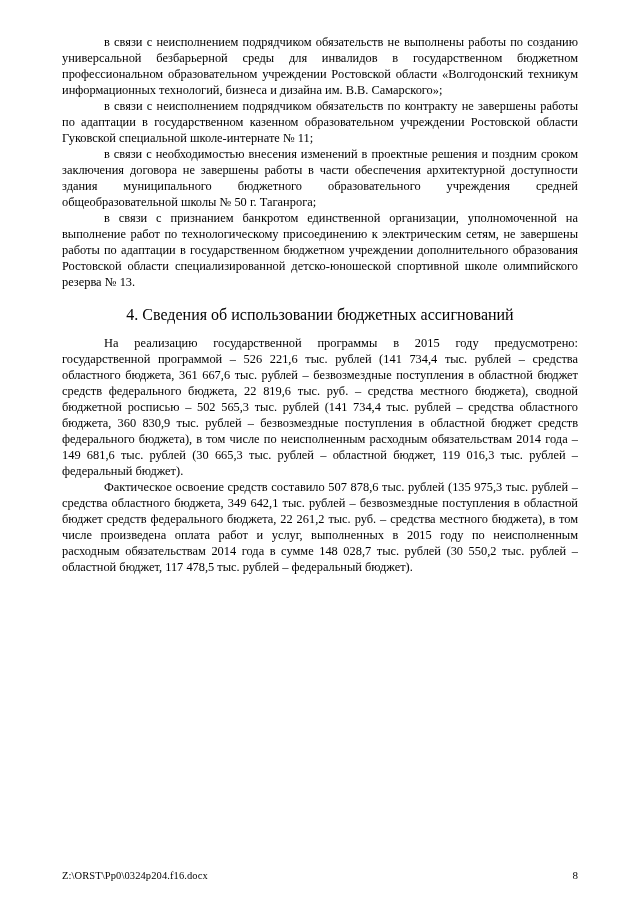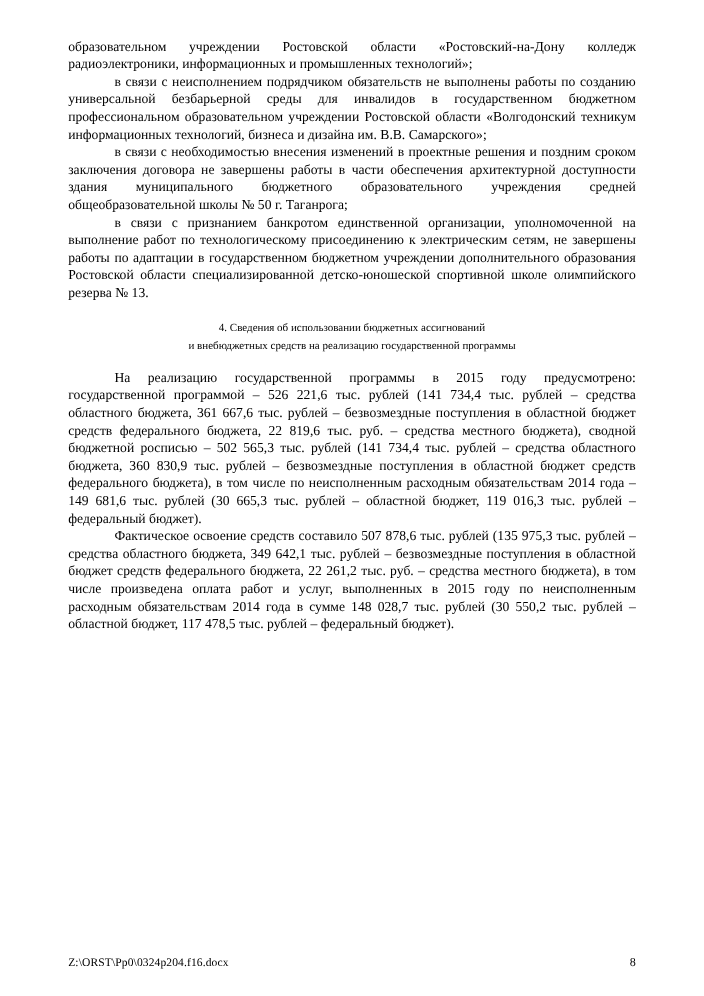--- a/index.html
+++ b/index.html
@@ -35,21 +35,21 @@
     margin: 0;
     text-indent: 42px;
   }
   .body-text p.noindent {
     text-indent: 0;
   }
   .section-heading {
     margin-top: 17px;
     margin-bottom: 12px;
     text-align: center;
-    font-size: 10px;
+    font-size: 16px;
     line-height: 16.2px;
   }
   .section-heading div {
     white-space: nowrap;
   }
   .footer {
     position: absolute;
     left: 62px;
     right: 62px;
     bottom: 24px;
@@ -65,29 +65,28 @@
   .footer .pageno {
     font-size: 11px;
   }
 </style>
 </head>
 <body>
 
 <div class="page">
 
   <div class="body-text">
-    <p class="noindent">образовательном учреждении Ростовской области «Ростовский-на-Дону колледж радиоэлектроники, информационных и промышленных технологий»;</p>
     <p>в связи с неисполнением подрядчиком обязательств не выполнены работы по созданию универсальной безбарьерной среды для инвалидов в государственном бюджетном профессиональном образовательном учреждении Ростовской области «Волгодонский техникум информационных технологий, бизнеса и дизайна им. В.В. Самарского»;</p>
+    <p>в связи с неисполнением подрядчиком обязательств по контракту не завершены работы по адаптации в государственном казенном образовательном учреждении Ростовской области Гуковской специальной школе-интернате № 11;</p>
     <p>в связи с необходимостью внесения изменений в проектные решения и поздним сроком заключения договора не завершены работы в части обеспечения архитектурной доступности здания муниципального бюджетного образовательного учреждения средней общеобразовательной школы № 50 г. Таганрога;</p>
     <p>в связи с признанием банкротом единственной организации, уполномоченной на выполнение работ по технологическому присоединению к электрическим сетям, не завершены работы по адаптации в государственном бюджетном учреждении дополнительного образования Ростовской области специализированной детско-юношеской спортивной школе олимпийского резерва № 13.</p>
   </div>
 
   <div class="section-heading">
     <div>4. Сведения об использовании бюджетных ассигнований</div>
-    <div>и внебюджетных средств на реализацию государственной программы</div>
   </div>
 
   <div class="body-text">
     <p>На реализацию государственной программы в 2015 году предусмотрено: государственной программой – 526 221,6 тыс. рублей (141 734,4 тыс. рублей – средства областного бюджета, 361 667,6 тыс. рублей – безвозмездные поступления в областной бюджет средств федерального бюджета, 22 819,6 тыс. руб. – средства местного бюджета), сводной бюджетной росписью – 502 565,3 тыс. рублей (141 734,4 тыс. рублей – средства областного бюджета, 360 830,9 тыс. рублей – безвозмездные поступления в областной бюджет средств федерального бюджета), в том числе по неисполненным расходным обязательствам 2014 года – 149 681,6 тыс. рублей (30 665,3 тыс. рублей – областной бюджет, 119 016,3 тыс. рублей – федеральный бюджет).</p>
     <p>Фактическое освоение средств составило 507 878,6 тыс. рублей (135 975,3 тыс. рублей – средства областного бюджета, 349 642,1 тыс. рублей – безвозмездные поступления в областной бюджет средств федерального бюджета, 22 261,2 тыс. руб. – средства местного бюджета), в том числе произведена оплата работ и услуг, выполненных в 2015 году по неисполненным расходным обязательствам 2014 года в сумме 148 028,7 тыс. рублей (30 550,2 тыс. рублей – областной бюджет, 117 478,5 тыс. рублей – федеральный бюджет).</p>
   </div>
 
   <div class="footer">
     <span class="path">Z:\ORST\Pp0\0324p204.f16.docx</span>
     <span class="pageno">8</span>

